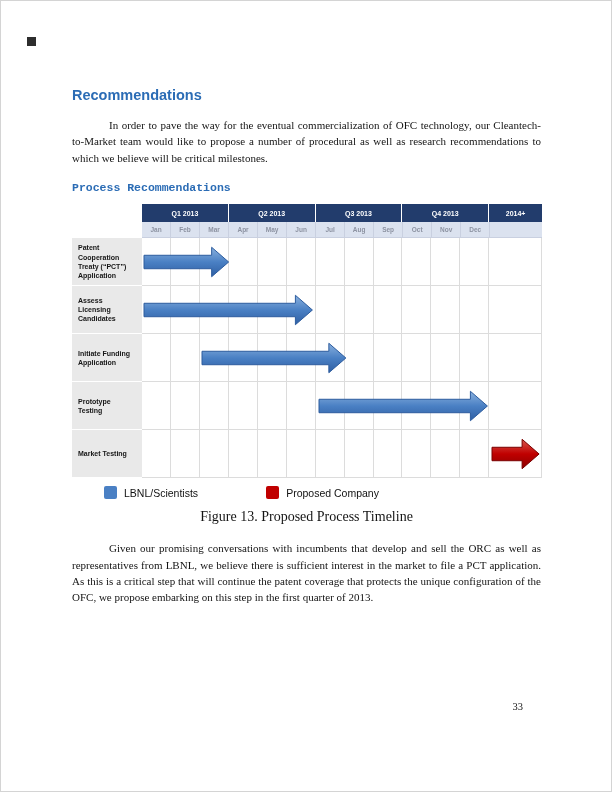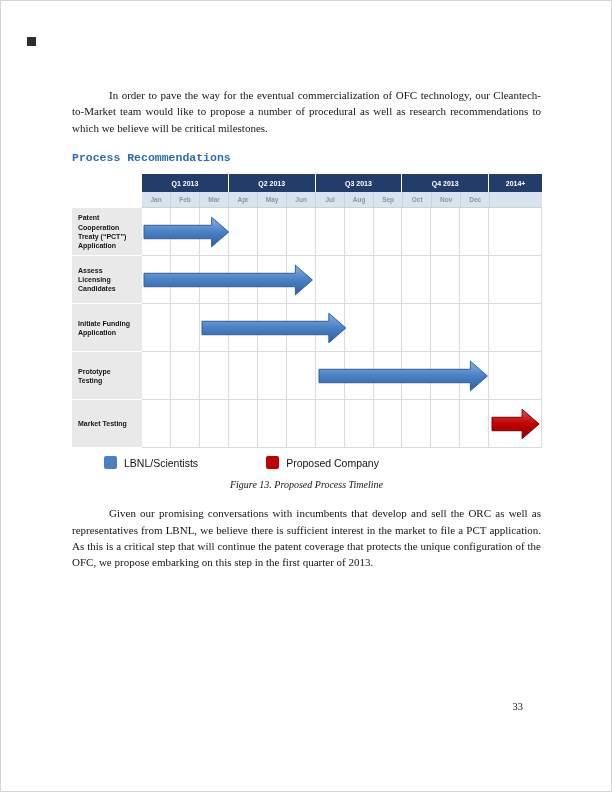--- a/index.html
+++ b/index.html
@@ -54,31 +54,32 @@
 
   .legend {
     display:flex; align-items:center; gap:40px;
     margin:8px 0 0 4px;
     font-family:"Liberation Sans", sans-serif; font-size:10.5px; color:#111;
   }
   .legend-item { display:flex; align-items:center; gap:7px;padding-left:28px; }
   .swatch { width:13px; height:13px; border-radius:2px; display:inline-block; }
 
   .caption {
-    display:block; font-size:10px; font-style:italic; text-align:center;
+    display:block; font-size:14px; text-align:center;
     margin:10px 0 15px 0; font-family:"Liberation Serif", serif;
   }
   .page-number { position:absolute; top:700px; right:88px; font-size:10.5px; }
 </style>
 </head>
 <body>
 
 <div class="page">
   <div class="artifact"></div>
 
+  <h1 class="section-h">Recommendations</h1>
 
   <p class="body">In order to pave the way for the eventual commercialization of OFC technology, our Cleantech-to-Market team would like to propose a number of procedural as well as research recommendations to which we believe will be critical milestones.</p>
 
   <h2 class="section-sub">Process Recommendations</h2>
 
   <figure>
     <div class="gantt">
       <div class="g-head">
         <div class="spacer"></div>
         <div class="head-cols">

